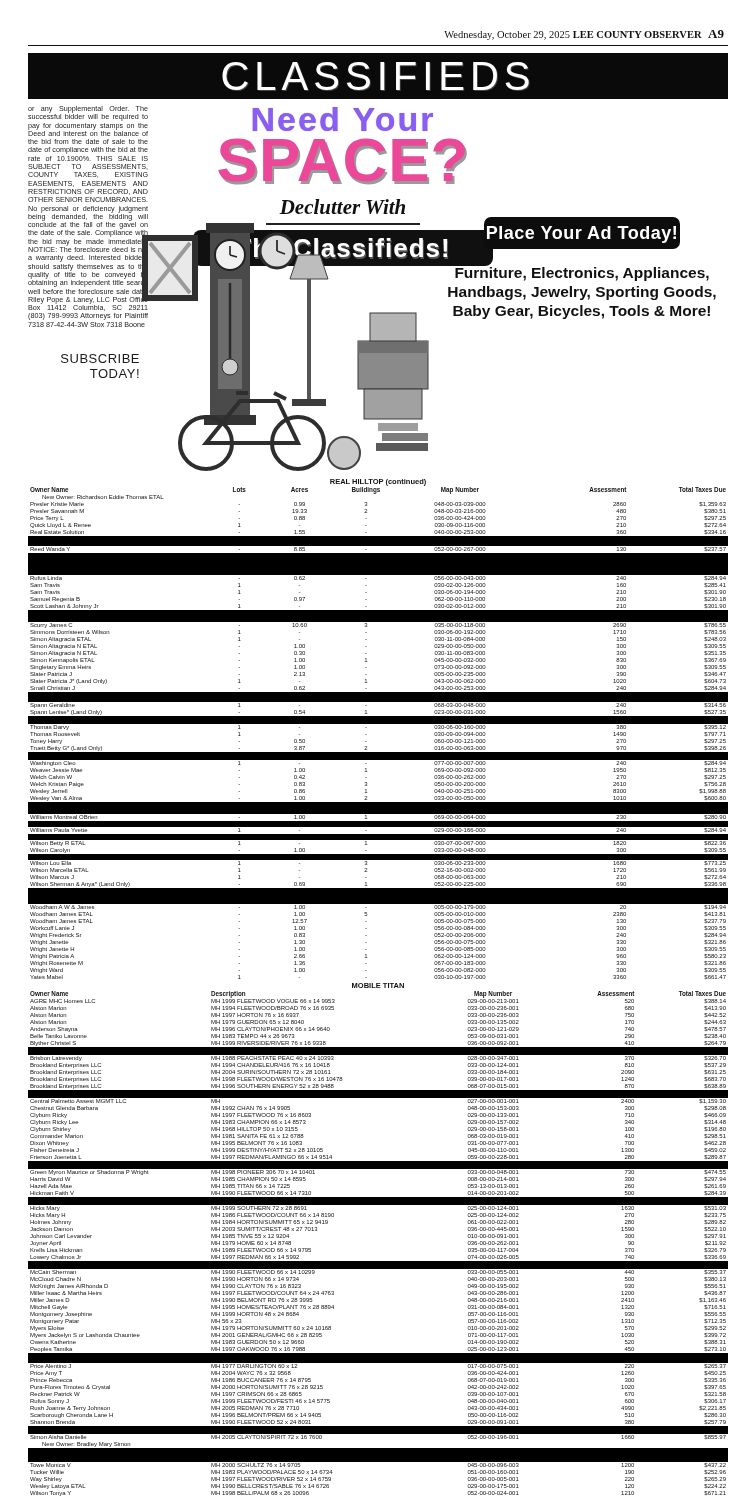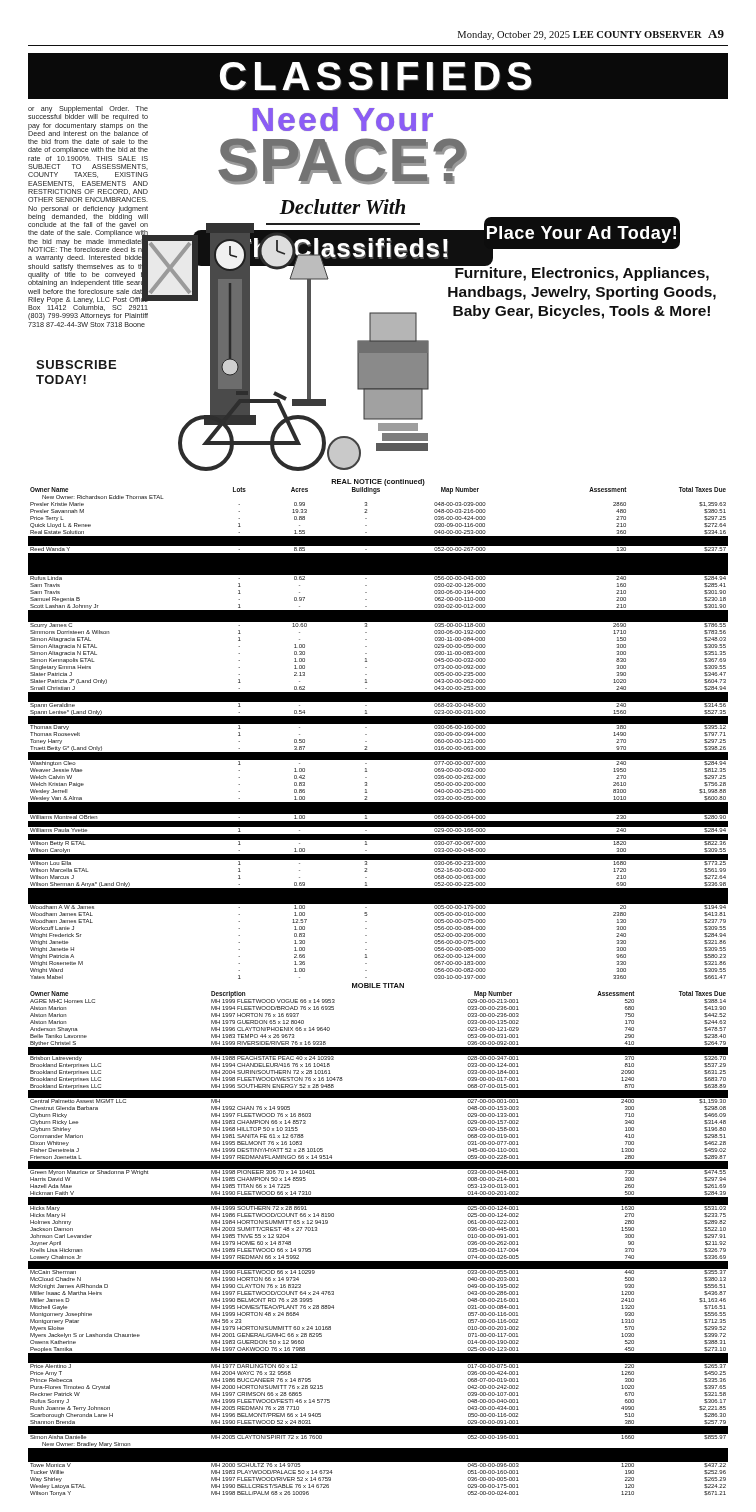--- a/index.html
+++ b/index.html
@@ -15,44 +15,44 @@
     margin:0 28px; padding:26px 4px 3px 0;
     text-align:right; font-family:"Liberation Serif", serif;
     font-size:10.5px; border-bottom:1.6px solid #111;
   }
   .topbar .paper { font-weight:bold; }
   .topbar .pageno { font-weight:bold; font-size:13px; margin-left:4px; }
 
   
   .masthead {
     margin:7px 28px 0 28px; background:#0a0a0a; color:#fff;
-    text-align:center; font-weight:700; font-size:40px; letter-spacing:5px;
+    text-align:center; font-weight:400; font-size:40px; letter-spacing:5px;
     line-height:46px; height:46px; font-family:"Liberation Sans", sans-serif;
     text-shadow:1px 1px 0 #444;
   }
 
   
   .ad-zone { position:relative; margin:4px 28px 2px 28px; height:372px; }
 
   .legal-col {
     position:absolute; left:0; top:2px; width:120px;
     font-size:7.2px; line-height:8.3px; text-align:justify; color:#1a1a1a;
   }
   .subscribe {
-    margin:28px 8px 0 8px; text-align:left; font-weight:700;
+    margin:22px 8px 0 8px; text-align:right; font-weight:400;
     font-size:13px; line-height:15px; letter-spacing:.5px;
   }
 
   .ad-center { position:absolute; left:150px; top:0; width:330px; text-align:center; }
   .need-your {
     font-weight:900; font-size:34px; color:#8b5cf6; letter-spacing:2px;
     text-shadow:0 0 1px #8a8a8a; line-height:32px;
   }
   .space {
-    font-weight:900; font-size:62px; line-height:58px; color:#737373;
+    font-weight:900; font-size:62px; line-height:58px; color:#ec4899;
     letter-spacing:1px; text-shadow:2px 3px 0 #9a9a9a; margin-top:-4px;
   }
   .declutter {
     font-family:"Liberation Serif", serif; font-style:italic; font-weight:bold;
     font-size:21px; margin-top:6px; display:inline-block;
     border-bottom:2px solid #222; padding:0 14px 3px 14px;
   }
   .the-classifieds {
     margin:5px auto 0 auto; width:300px; background:#101010; color:#fff;
     border-radius:8px; font-weight:900; font-size:26px; line-height:36px;
@@ -92,21 +92,21 @@
   .mh-table col.m-owner{width:180px}.mh-table col.m-desc{width:230px}
   .mh-table col.m-map{width:105px}.mh-table col.m-ass{width:90px}
   .mh-table col.m-tot{width:91px}
 </style>
 </head>
 <body>
 
 <div class="page">
 
   <div class="topbar">
-    <span>Monday, October 29, 2025</span>
+    <span>Wednesday, October 29, 2025</span>
     <span class="paper">LEE COUNTY OBSERVER</span>
     <span class="pageno">A9</span>
   </div>
 
   <div class="masthead">CLASSIFIEDS</div>
 
   <div class="ad-zone">
 
     <div class="legal-col">
       <p>or any Supplemental Order. The successful bidder will be required to pay for documentary stamps on the Deed and interest on the balance of the bid from the date of sale to the date of compliance with the bid at the rate of 10.1900%.  THIS SALE IS SUBJECT TO ASSESSMENTS, COUNTY TAXES, EXISTING EASEMENTS, EASEMENTS AND RESTRICTIONS OF RECORD, AND OTHER SENIOR ENCUMBRANCES. No personal or deficiency judgment being demanded, the bidding will conclude at the fall of the gavel on the date of the sale. Compliance with the bid may be made immediately. NOTICE: The foreclosure deed is not a warranty deed. Interested bidders should satisfy themselves as to the quality of title to be conveyed by obtaining an independent title search well before the foreclosure sale date. Riley Pope &amp; Laney, LLC Post Office Box 11412 Columbia, SC 29211 (803) 799-9993 Attorneys for Plaintiff 7318 87-42-44-3W Stox 7318 Boone</p>
@@ -189,21 +189,21 @@
         <col class="c-owner">
           <col class="c-lots">
           <col class="c-acres">
           <col class="c-bldg">
         <col class="c-map">
           <col class="c-ass">
           <col class="c-tot">
       </colgroup>
       <thead>
         <tr class="tbl-title">
-          <th colspan="7">REAL NOTICE (continued)</th>
+          <th colspan="7">REAL HILLTOP (continued)</th>
         </tr>
         <tr class="tbl-cols">
           <th class="al-l">Owner Name</th>
           <th class="al-c">Lots</th>
           <th class="al-c">Acres</th>
           <th class="al-c">Buildings</th>
           <th class="al-c">Map Number</th>
           <th class="al-r">Assessment</th>
           <th class="al-r">Total Taxes Due</th>
         </tr>

